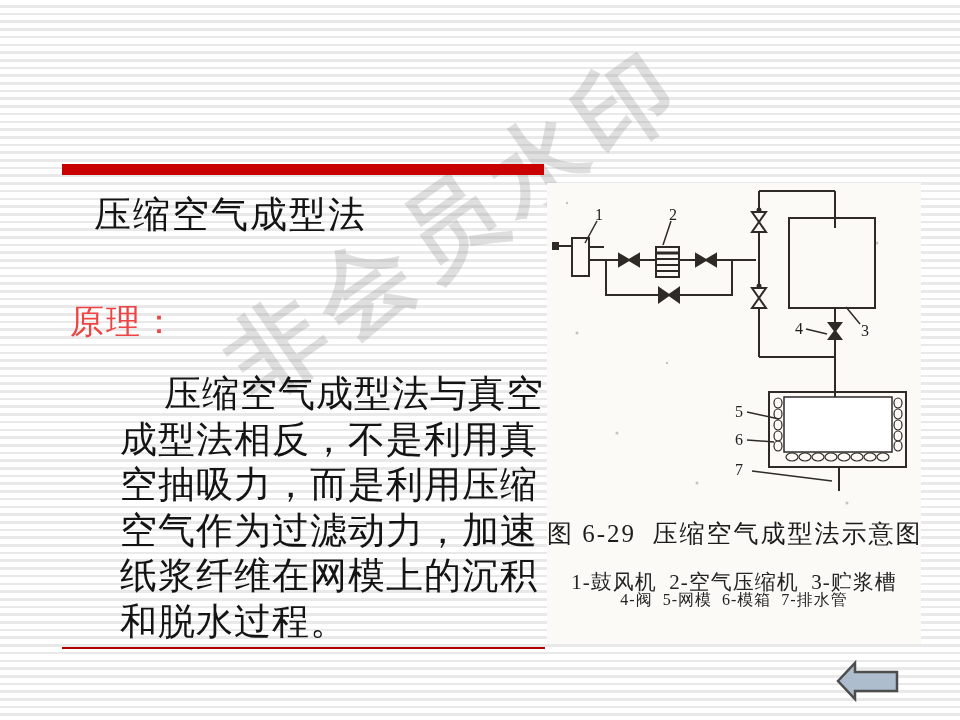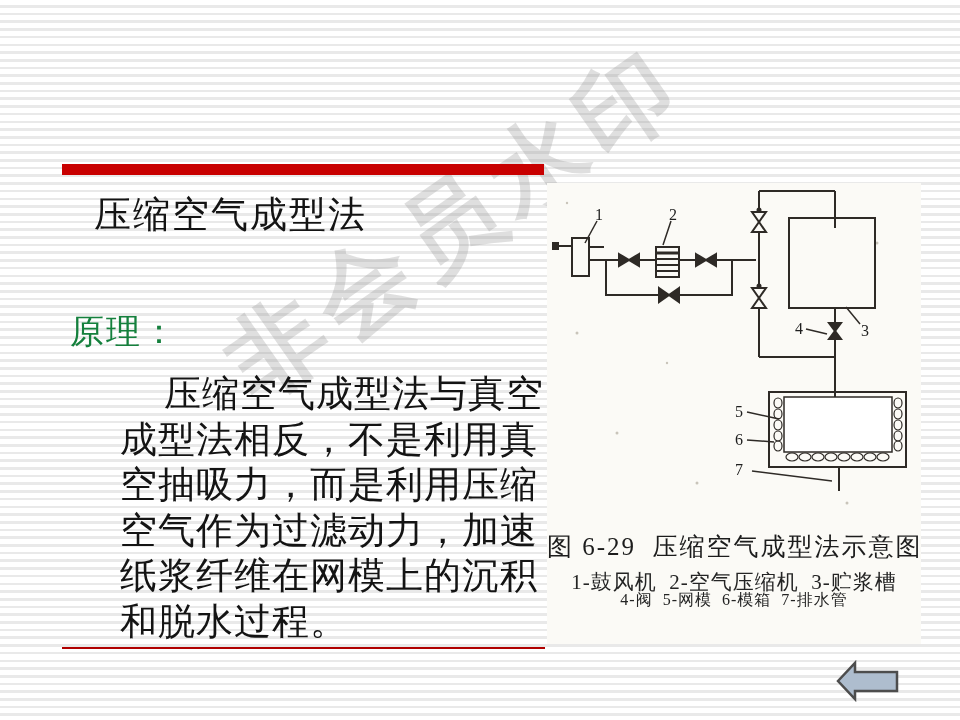--- a/index.html
+++ b/index.html
@@ -22,40 +22,40 @@
     font-size:52px;font-weight:bold;color:#0c0c0c;letter-spacing:4px;
   }
   .title-divider{
     position:absolute;left:62px;top:164px;width:482px;height:11px;
     }
   .subtitle{
     position:absolute;left:70px;top:190px;
     font-size:37px;color:#141414;letter-spacing:2px;margin-left:24px;
   }
   .principle{
-    position:absolute;left:70px;top:309px;
-    font-size:34px;color:#15803d;letter-spacing:2px;
+    position:absolute;left:70px;top:299px;
+    font-size:34px;color:#ef4444;letter-spacing:2px;
   }
   .body-text{
     position:absolute;left:120px;top:371px;width:440px;
     font-size:37px;color:#141414;line-height:45.5px;letter-spacing:1px;
     white-space:nowrap;
   }
   .body-text .line.indent{padding-left:44px;}
   .bottom-divider{
     position:absolute;left:62px;top:647px;width:483px;height:2px;
   }
   .scan-block{
     position:absolute;left:547px;top:183px;width:374px;height:461px;
     background:#fbfaf6;z-index:3;
   }
   .scan-block svg{position:absolute;left:0;top:0;}
   .fig-caption{
     position:absolute;left:0;top:334px;width:374px;text-align:center;
-    font-size:25px;color:#1c1c1c;letter-spacing:2px;white-space:pre;margin-top:13px;
+    font-size:25px;color:#1c1c1c;letter-spacing:2px;white-space:pre;
   }
   .fig-legend1{
     position:absolute;left:0;top:385px;width:374px;text-align:center;
     font-size:21px;color:#242424;letter-spacing:1px;white-space:pre;
   }
   .fig-legend2{
     position:absolute;left:0;top:407px;width:374px;text-align:center;
     font-size:16px;color:#242424;letter-spacing:1px;white-space:pre;
   }
   .back-arrow{

